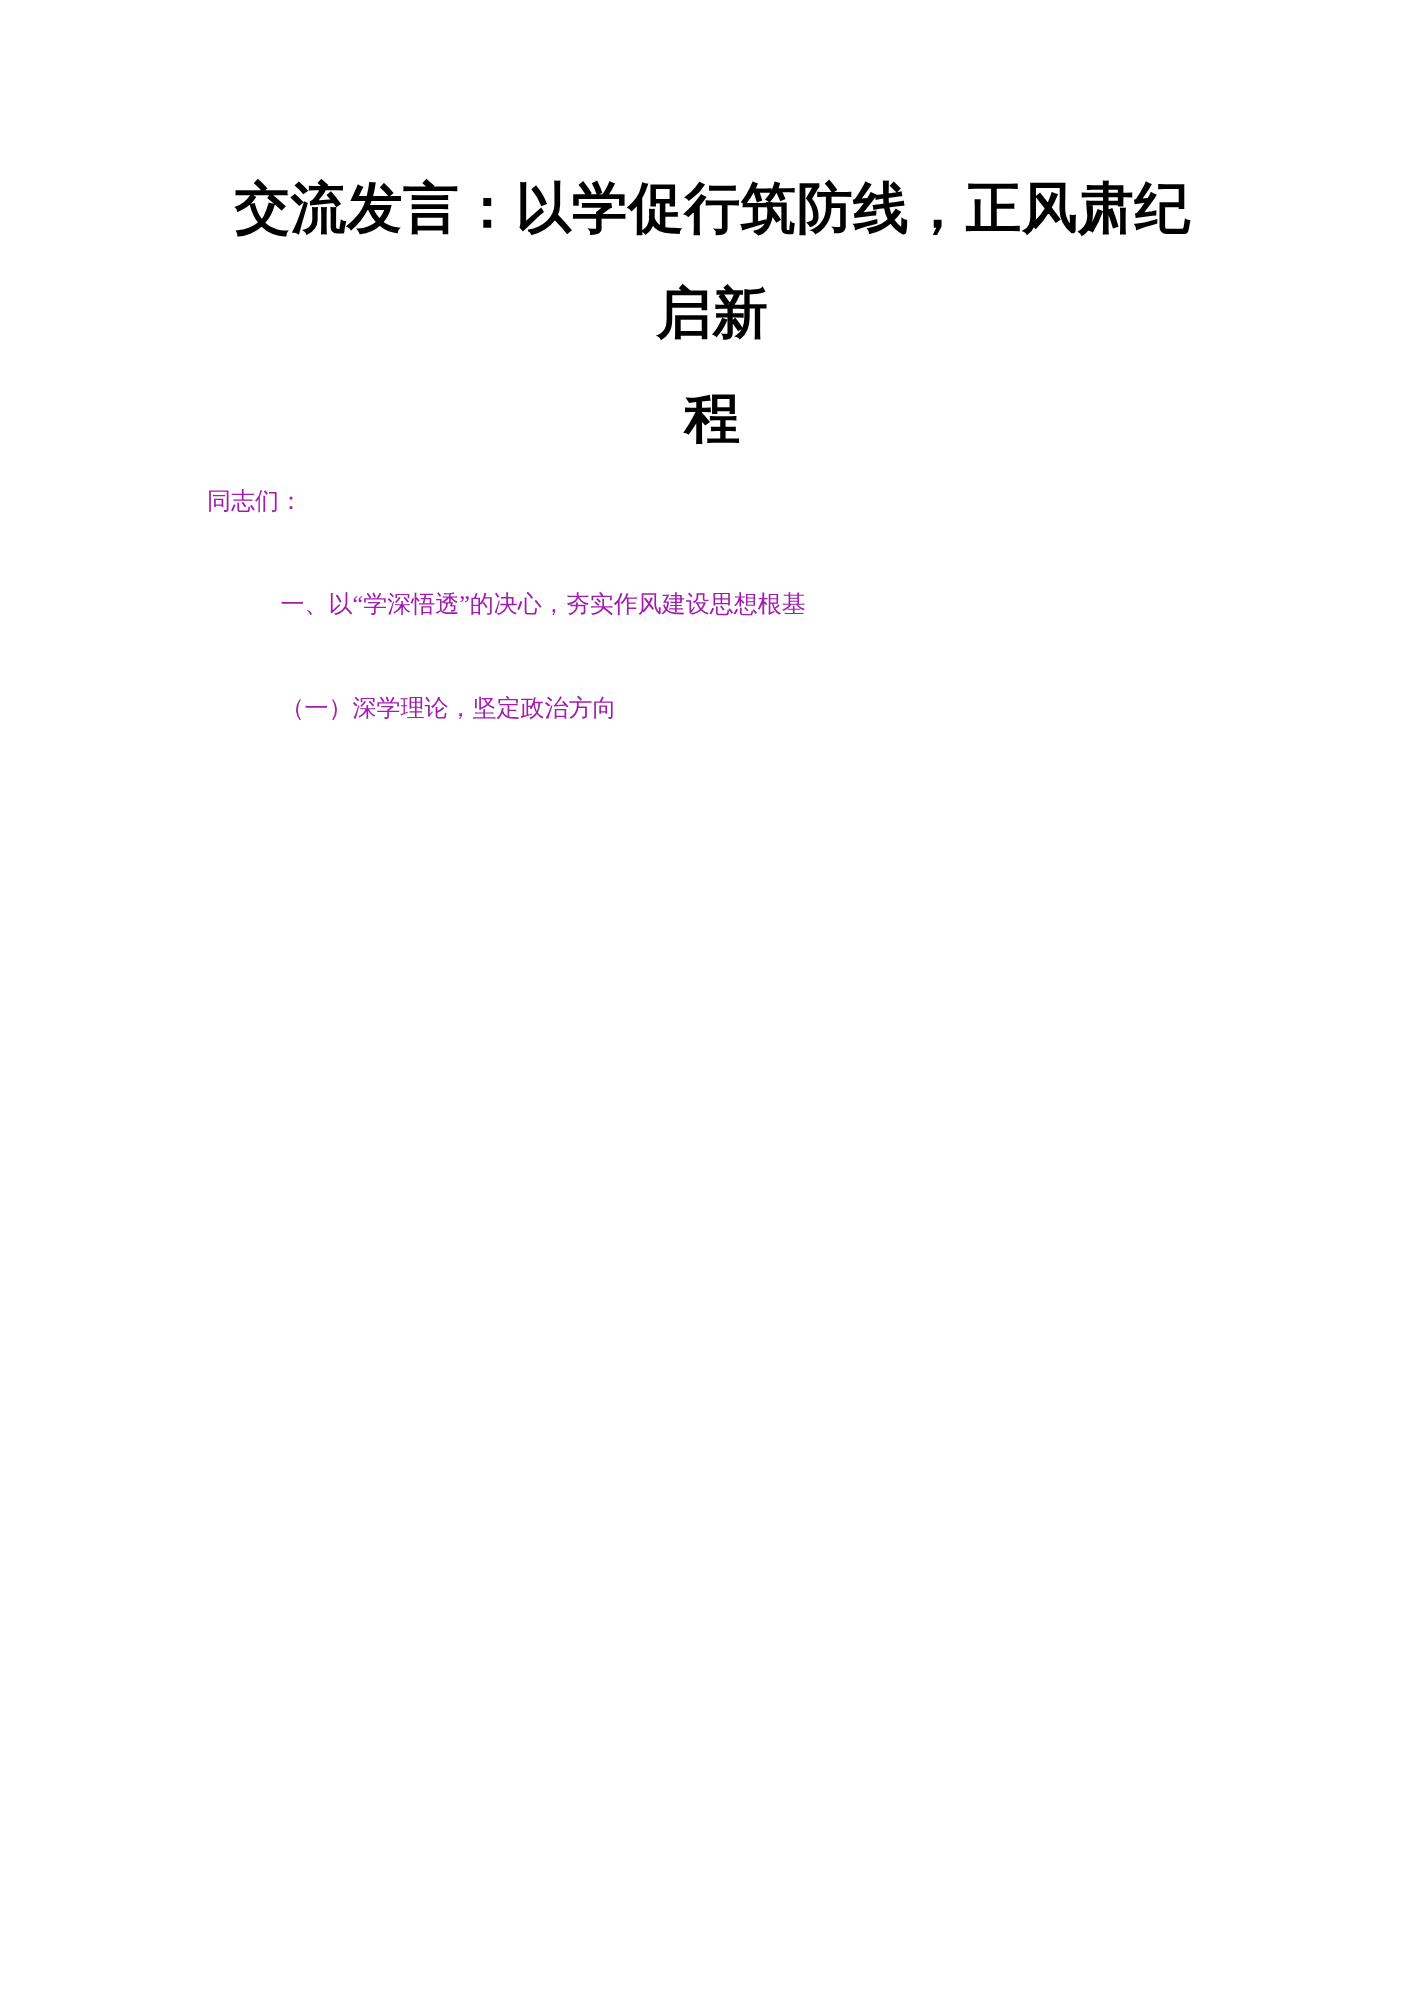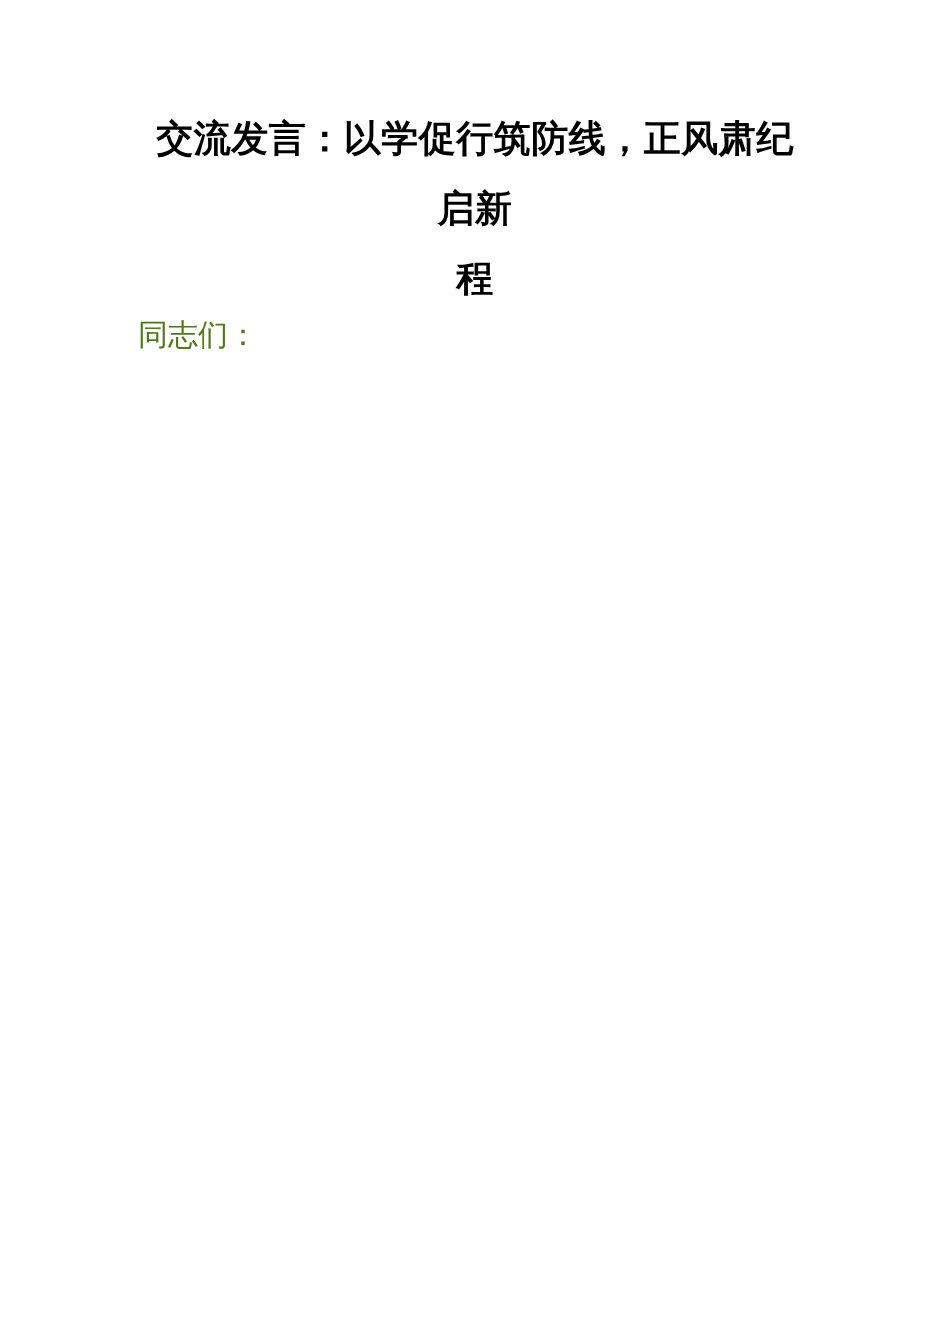--- a/index.html
+++ b/index.html
@@ -35,23 +35,23 @@
     color: #000000;
     font-family: "Liberation Sans", "DejaVu Sans", sans-serif;
   }
   .body-block {
     position: absolute;
     left: 138px;
     top: 300px;
     width: 674px;
   }
   .para {
-    font-size: 30px;
+    font-size: 16px;
     line-height: 69px;
-    color: #4d7c0f;
+    color: #a21caf;
     text-align: justify;
     text-justify: inter-ideograph;
     margin: 0;
     letter-spacing: 0px;
     font-family: "Liberation Serif", "DejaVu Serif", serif;
   }
   .para.indent {
     text-indent: 49px;
   }
   .para.salutation {
@@ -69,15 +69,17 @@
 
 <div class="page">
 
   <div class="doc-title">
     <div>交流发言：以学促行筑防线，正风肃纪启新</div>
     <div>程</div>
   </div>
 
   <div class="body-block">
     <p class="para salutation">同志们：</p>
+    <p class="para heading-lvl1">一、以“学深悟透”的决心，夯实作风建设思想根基</p>
+    <p class="para heading-lvl2">（一）深学理论，坚定政治方向</p>
   </div>
 
 </div>
 
 </body></html>

